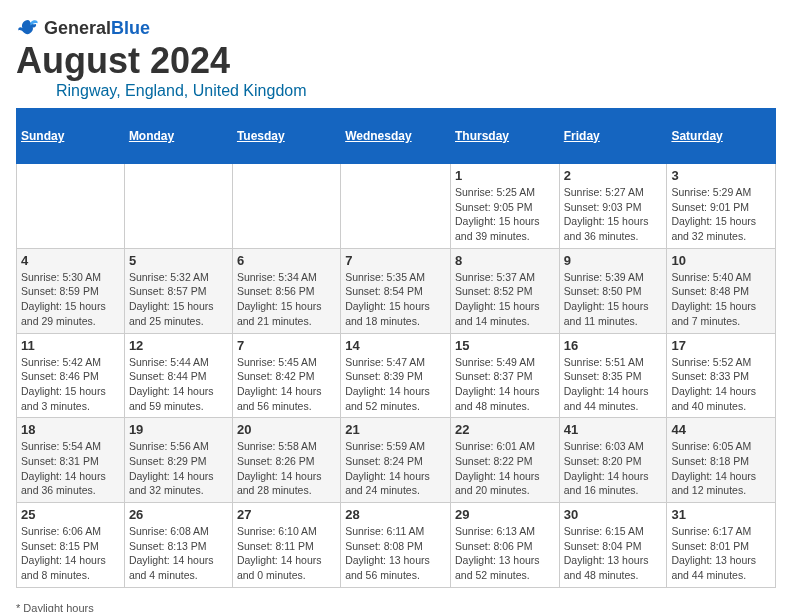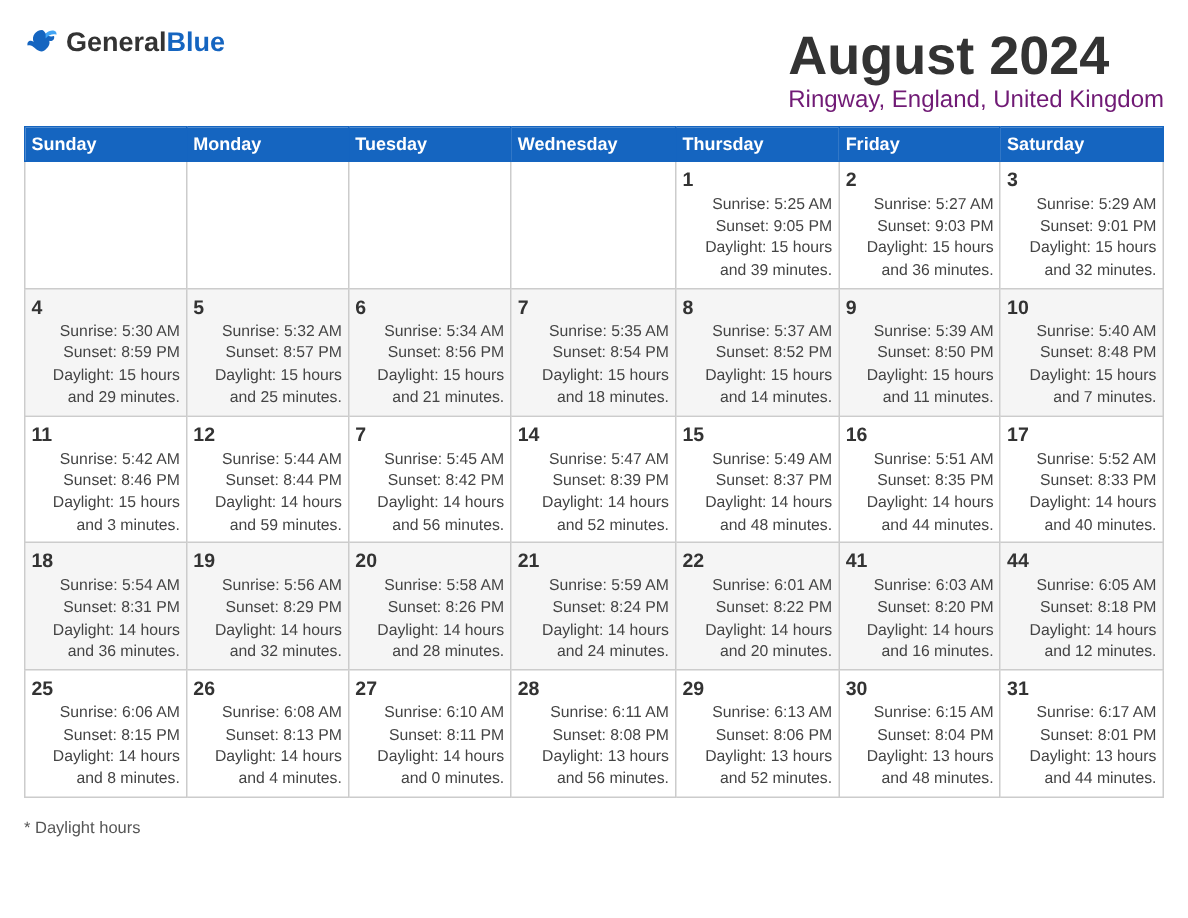--- a/index.html
+++ b/index.html
@@ -8,20 +8,21 @@
       background: #fff;
       width: 792px;
       min-height: 612px;
       padding: 16px;
     }
     .header {
       display: flex;
       justify-content: space-between;
       align-items: flex-start;
       margin-bottom: 8px;
+      flex-direction: column;
     }
     .logo {
       display: flex;
       align-items: center;
       gap: 4px;
     }
     .logo-text-general {
       font-size: 18px;
       font-weight: bold;
       color: #333;
@@ -37,34 +38,36 @@
     }
     .title-block {
     }
     .month-title {
       font-size: 36px;
       font-weight: bold;
       color: #333;
     }
     .location-title {
       font-size: 16px;
-      color: #701a75;
+      color: #0369a1;
+      margin-left: 40px;
     }
     table {
       width: 100%;
       border-collapse: collapse;
       font-size: 11px;
     }
     thead tr th {
       background-color: #1565c0;
       color: #fff;
-      padding: 4px 4px;
+      padding: 20px 4px;
       text-align: left;
       font-size: 12px;
       border: 1px solid #1565c0;
+      text-decoration: underline;
     }
     tbody tr td {
       border: 1px solid #ccc;
       vertical-align: top;
       padding: 4px;
       width: 113px;
       min-height: 80px;
       background: #fff;
     }
     tbody tr:nth-child(even) td {
@@ -74,21 +77,20 @@
       font-size: 13px;
       font-weight: bold;
       color: #333;
       display: block;
       margin-bottom: 2px;
     }
     .day-info {
       color: #444;
       font-size: 10.5px;
       line-height: 1.4;
-      text-align: right;
     }
     .empty-cell {
       background: #fff !important;
     }
     .footer-note {
       margin-top: 14px;
       font-size: 11px;
       color: #555;
       text-align: left;
     }

